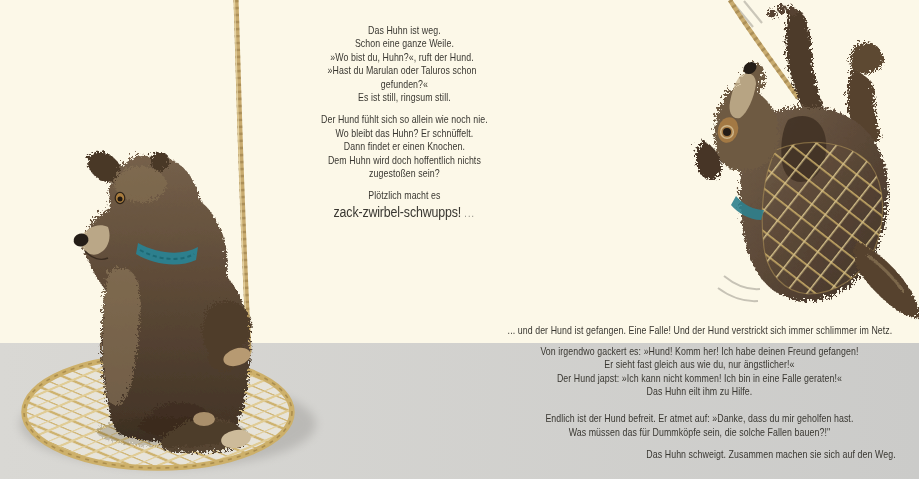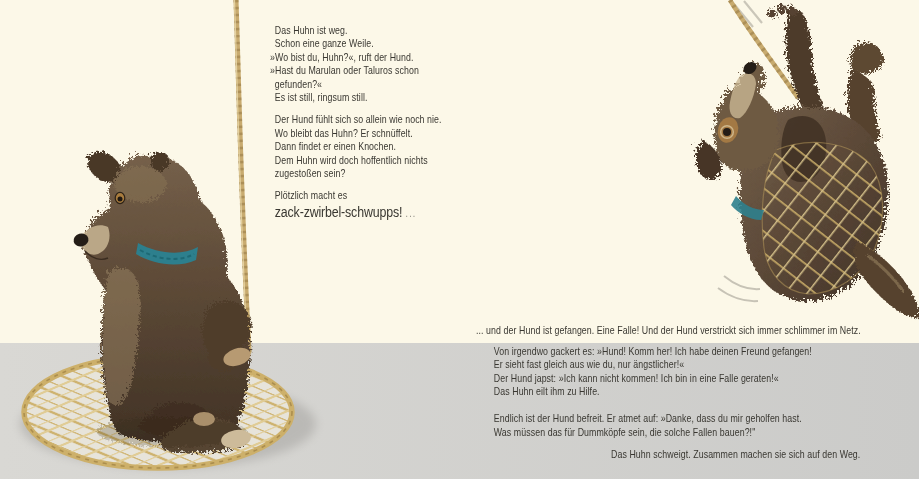--- a/index.html
+++ b/index.html
@@ -34,21 +34,21 @@
     padding-left:6px;
   }
   .sound .dots{font-size:11px;color:#8a887f;letter-spacing:1.5px;}
   #caption-line{left:476px;top:324px;width:560px;}
   #right-para{left:489px;top:345px;width:520px;}
   #closing-line{left:611px;top:448px;width:400px;}
 </style>
 </head>
 <body>
 
-<div id="page" style="background: rgb(252, 248, 232); color: rgb(57, 55, 49);">
+<div id="page" style="background: rgb(252, 248, 232); color: rgb(57, 55, 49); text-align: center;">
 
   <div class="floor" style="--fl: #d9d8d4; --fr: #cbcbc9;"></div>
 
   <svg id="ill-left" class="ill" width="330" height="479" viewBox="0 0 330 479" role="img" aria-label="Zerzauster Hund mit tuerkisem Halsband sitzt auf einer Netz-Matte, ein Seil haengt von oben herab">
     <defs>
       <linearGradient id="furL" x1="0" y1="0" x2="0" y2="1">
         <stop offset="0" stop-color="#75604a"></stop>
         <stop offset="0.45" stop-color="#5d4a37"></stop>
         <stop offset="1" stop-color="#413225"></stop>
       </linearGradient>

